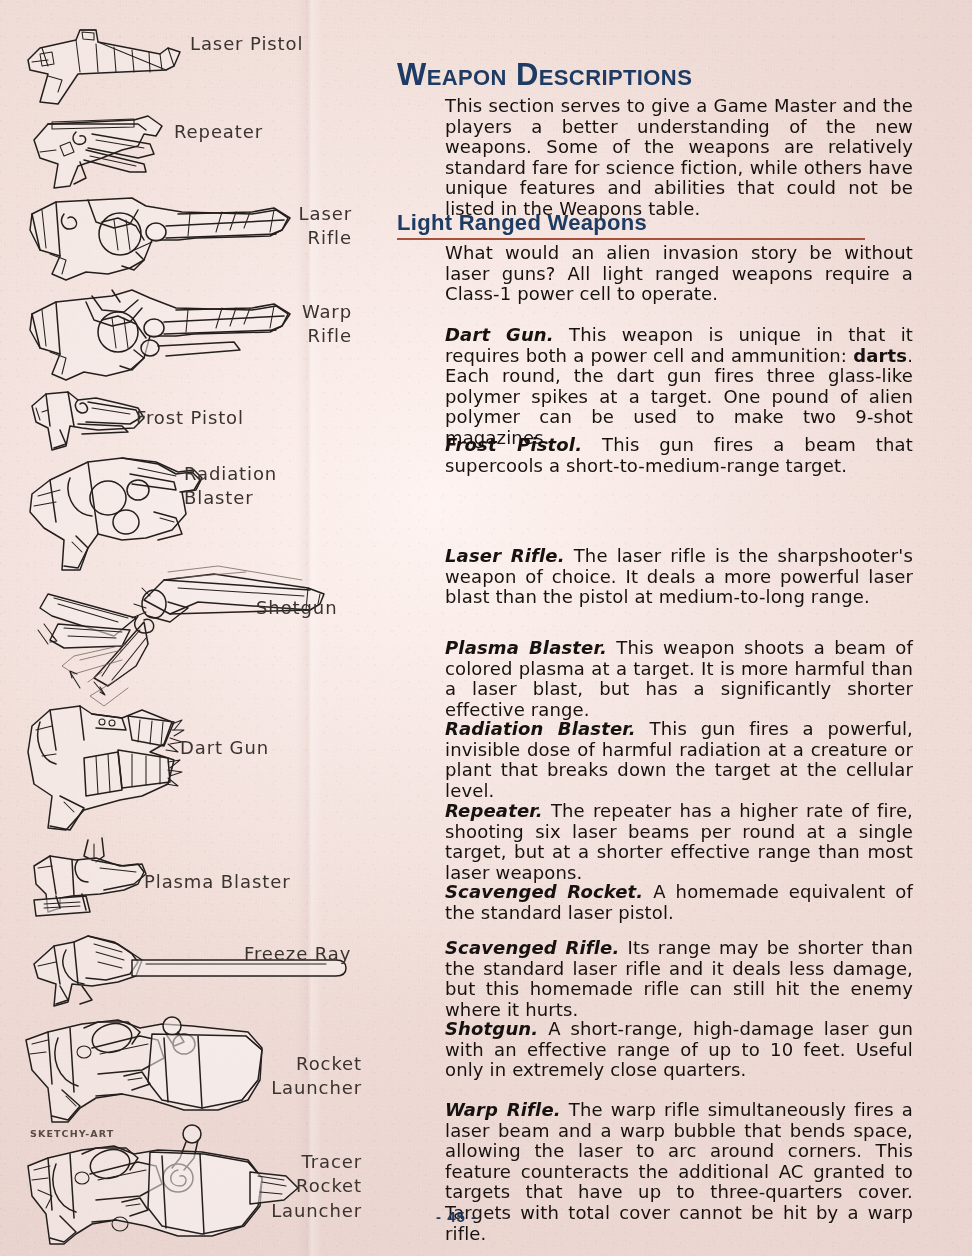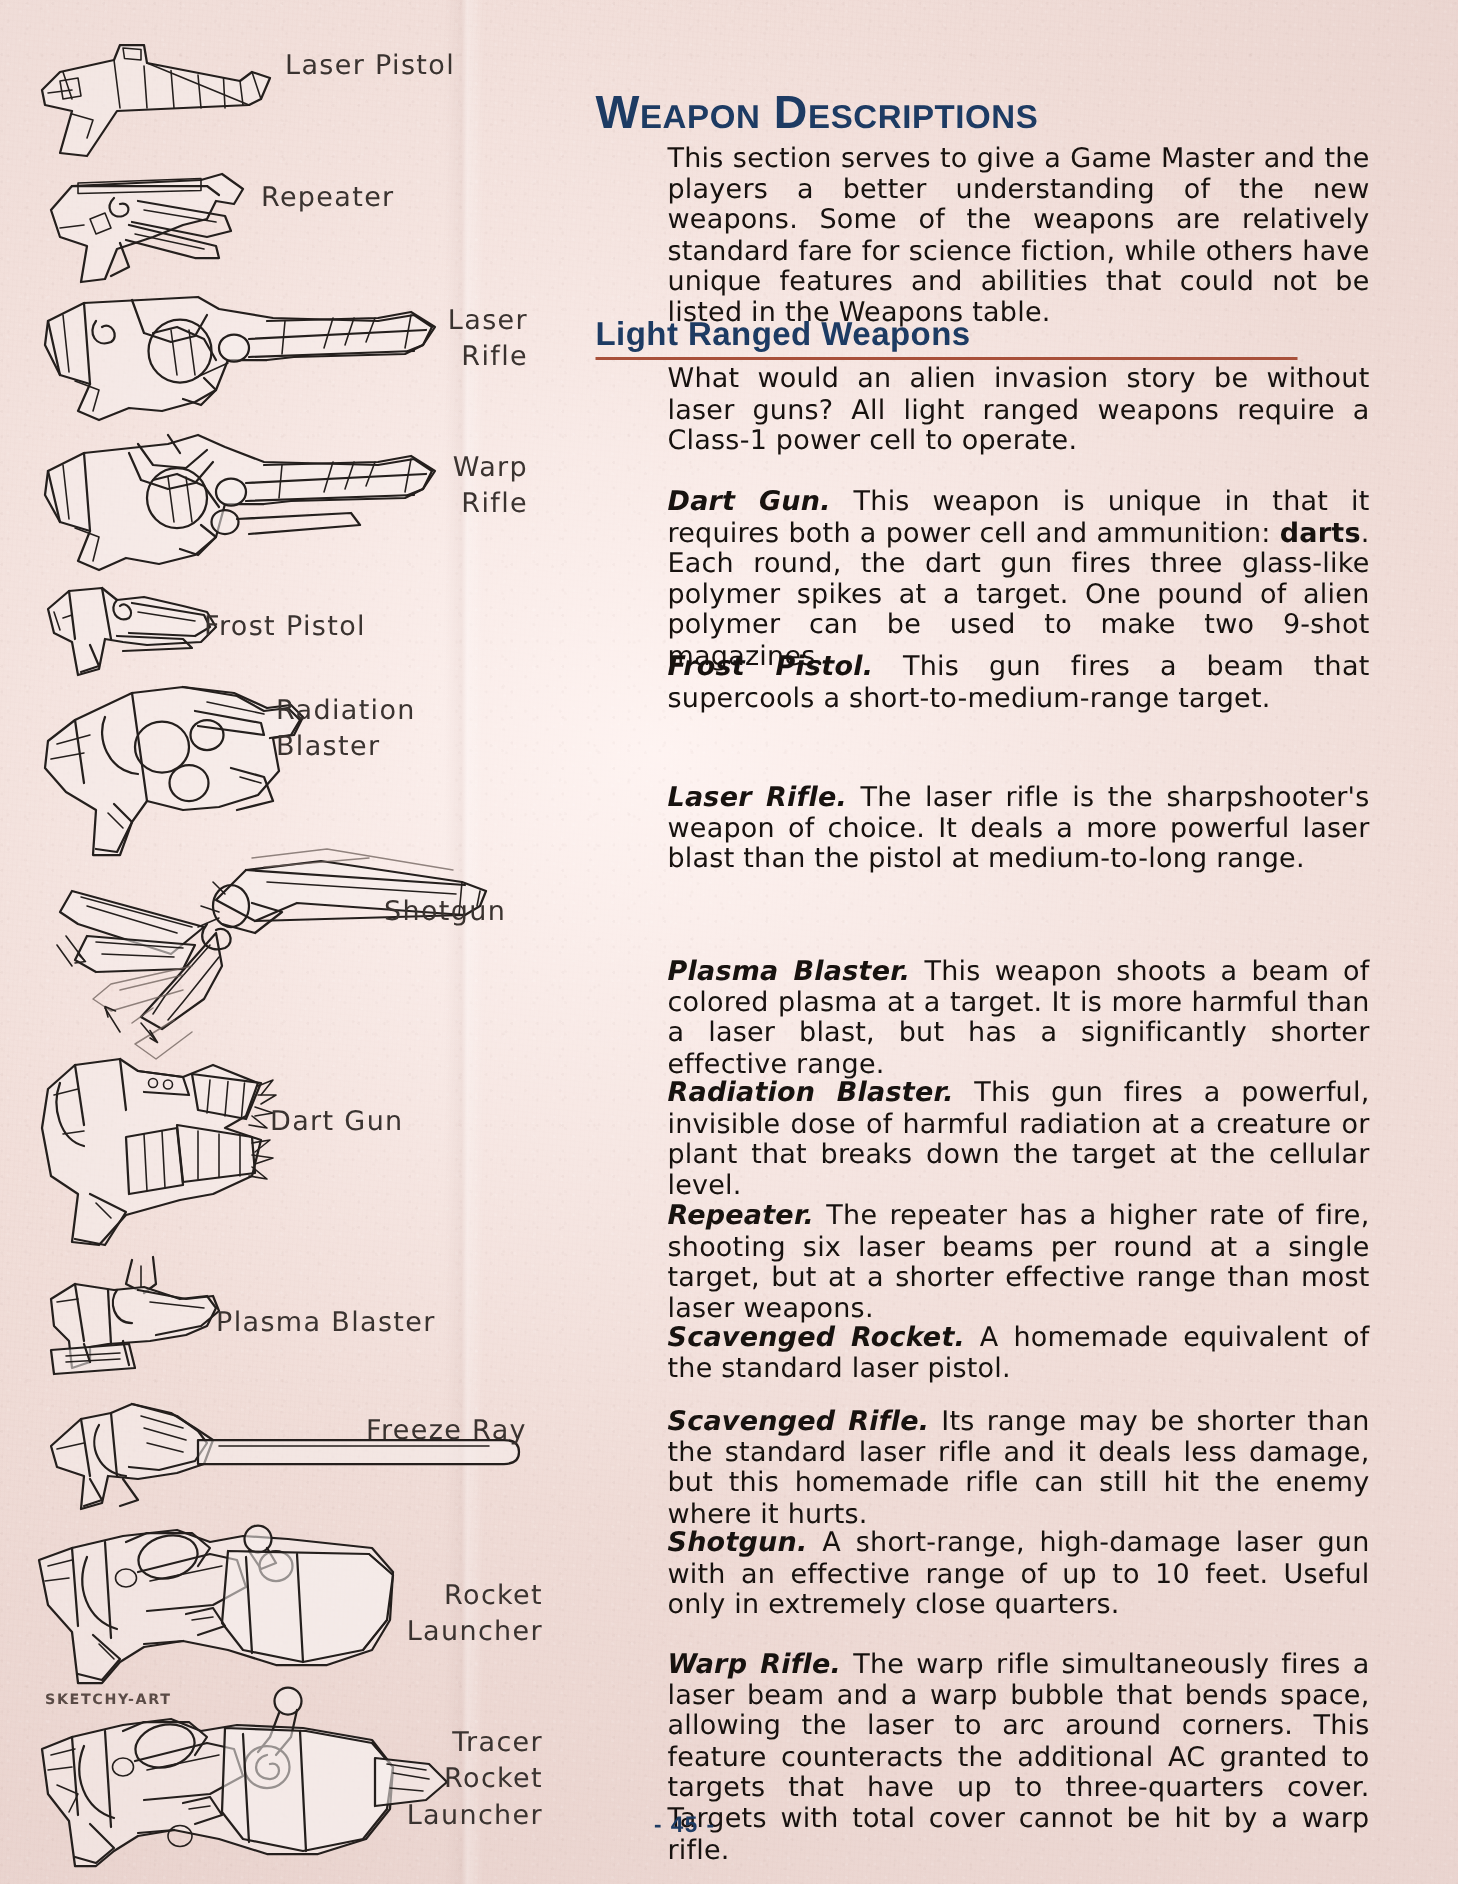--- a/index.html
+++ b/index.html
@@ -519,21 +519,21 @@
 
     <div class="body-block" style="top:325px;">
       <span class="term">Dart Gun.</span><span> This weapon is unique in that it requires both a power cell and ammunition: </span><span class="strong">darts</span><span>. Each round, the dart gun fires three glass-like polymer spikes at a target. One pound of alien polymer can be used to make two 9-shot magazines.</span>
     </div>
 
     <div class="body-block" style="top:435px;">
       <span class="term">Frost Pistol.</span><span> This gun fires a beam that supercools a short-to-medium-range target.</span>
     </div>
 
 
-    <div class="body-block" style="top:522px;">
+    <div class="body-block" style="top:546px;">
       <span class="term">Laser Rifle.</span><span> The laser rifle is the sharpshooter's weapon of choice. It deals a more powerful laser blast than the pistol at medium-to-long range.</span>
     </div>
 
     <div class="body-block" style="top:638px;">
       <span class="term">Plasma Blaster.</span><span> This weapon shoots a beam of colored plasma at a target. It is more harmful than a laser blast, but has a significantly shorter effective range.</span>
     </div>
 
     <div class="body-block" style="top:719px;">
       <span class="term">Radiation Blaster.</span><span> This gun fires a powerful, invisible dose of harmful radiation at a creature or plant that breaks down the target at the cellular level.</span>
     </div>

